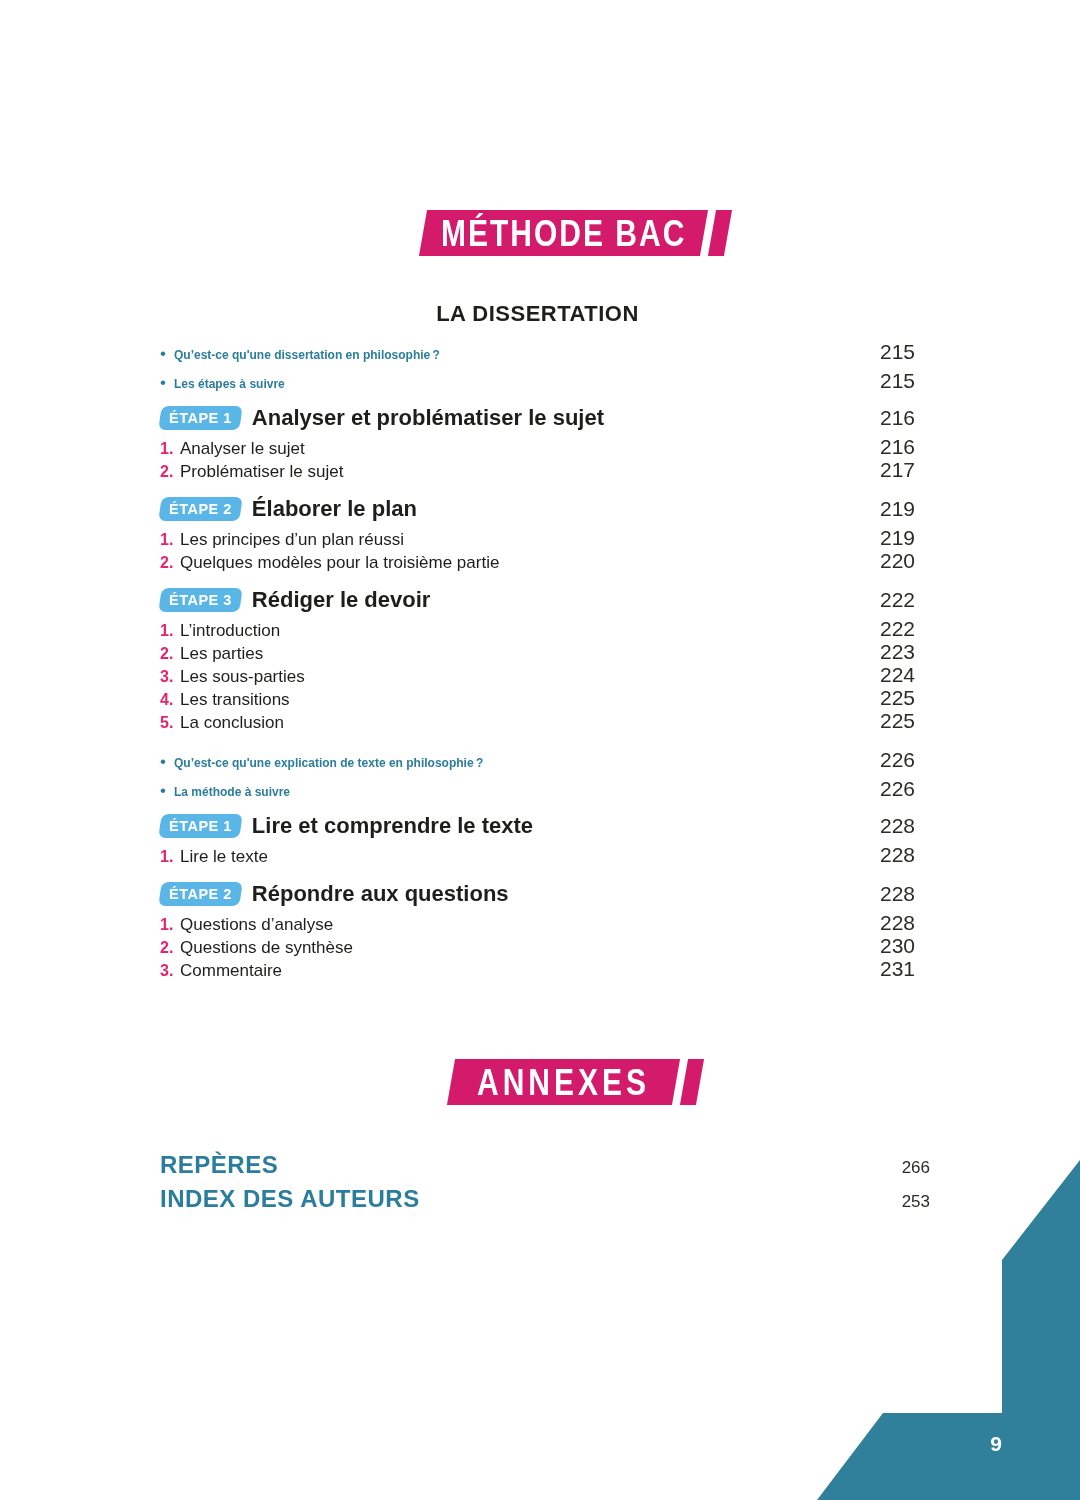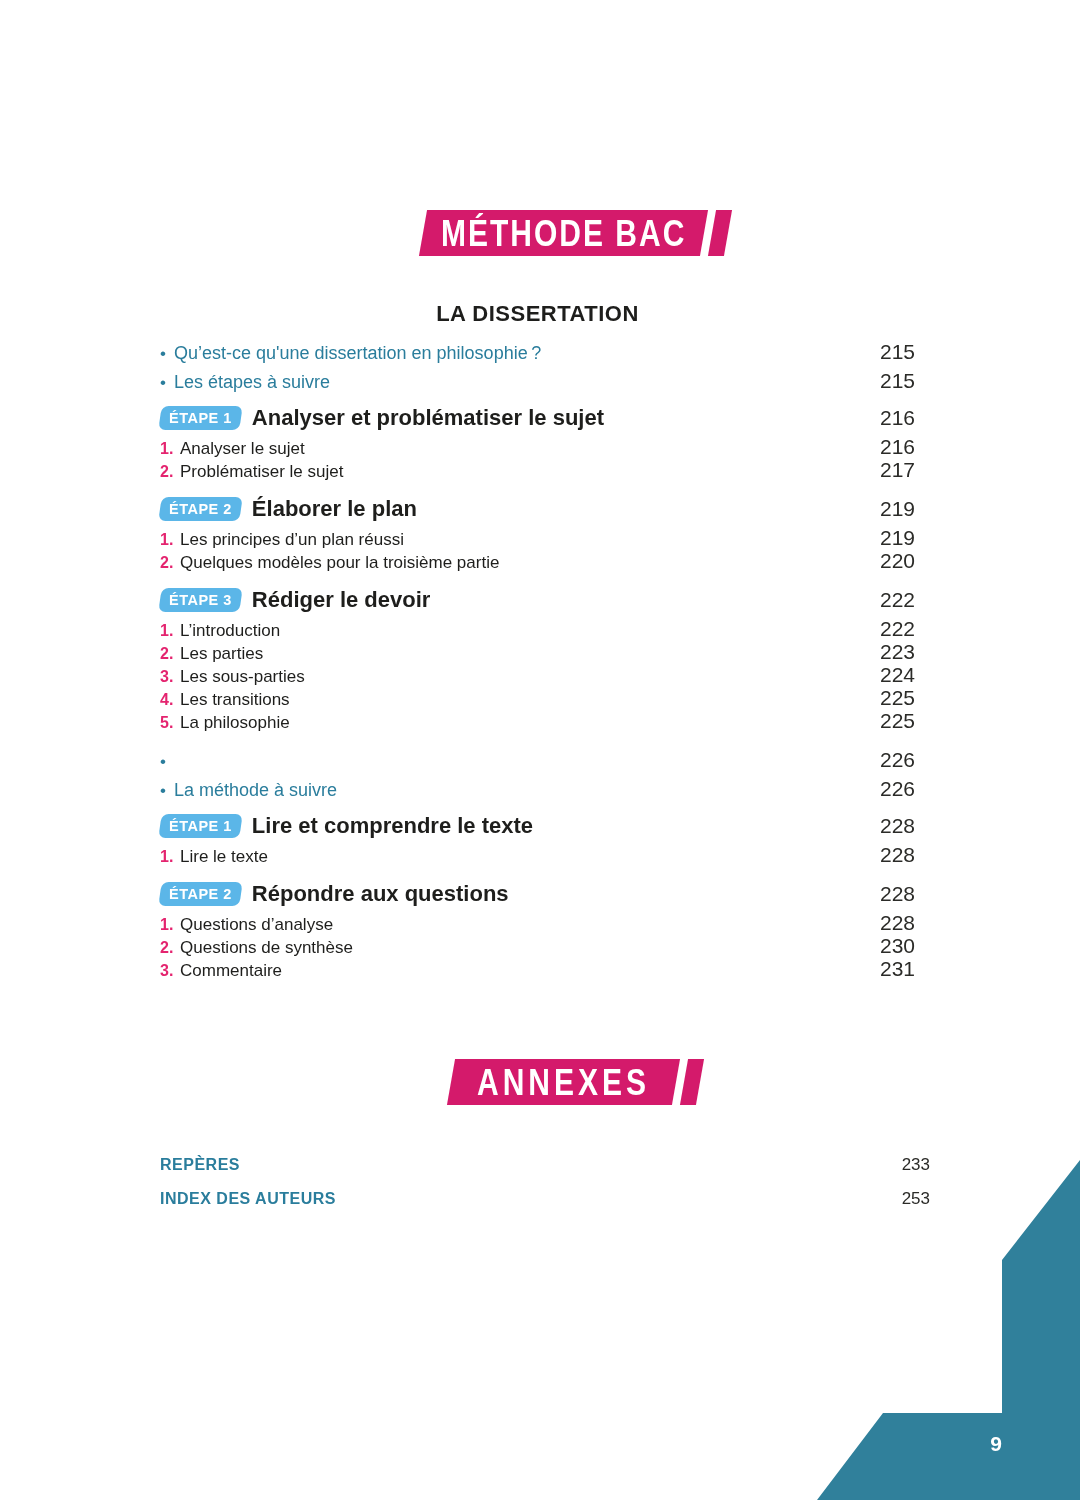--- a/index.html
+++ b/index.html
@@ -32,37 +32,37 @@
   #title-1{margin-top:27px;}
 
   
   .entries{display:block;}
   #entries-0{margin-top:16px;}
   #entries-1{margin-top:18px;}
   .row{display:flex;align-items:baseline;}
   .row .num{margin-left:auto;font-size:21px;color:#2b2b28;padding-left:12px;white-space:nowrap;}
   .row.bullet{height:19px;line-height:19px;margin-bottom:10px;}
   .row.bullet .dot{color:var(--teal,#2a7d9c);width:14px;font-size:17px;}
-  .row.bullet .lbl{color:var(--teal,#2a7d9c);font-weight:normal;font-size:18px;white-space:nowrap;}
+  .row.bullet .lbl{color:var(--teal,#2a7d9c);font-weight:bold;font-size:12px;white-space:nowrap;}
   .row.etape{height:26px;line-height:26px;margin-top:15px;margin-bottom:4px;align-items:center;}
   .badge{background:var(--badge-blue,#5bb6e8);height:24px;border-radius:7px;
          display:flex;align-items:center;justify-content:center;padding:0 9px;
          transform:skewX(-8deg);flex:0 0 auto;}
   .badge span{color:#fff;font-weight:bold;font-size:14.5px;letter-spacing:.5px;
               transform:skewX(8deg);white-space:nowrap;}
   .row.etape .lbl{font-weight:bold;font-size:22px;margin-left:11px;white-space:nowrap;
                   color:var(--text,#1e1e1c);}
   .row.item{height:23px;line-height:23px;}
   .row.item .no{color:var(--item-pink,#e4246f);font-weight:bold;font-size:16px;width:20px;flex:0 0 auto;}
   .row.item .lbl{font-size:17px;color:var(--text,#1e1e1c);white-space:nowrap;text-align:center;}
 
   
   .annex-list{margin-top:48px;width:770px;}
   .annex-row{display:flex;align-items:baseline;height:24px;line-height:24px;margin-bottom:10px;}
-  .annex-row .lbl{color:var(--teal,#2a7d9c);font-weight:bold;font-size:16px;letter-spacing:.5px;}
+  .annex-row .lbl{color:var(--teal,#2a7d9c);font-weight:bold;font-size:24px;letter-spacing:.5px;}
   .annex-row .num{margin-left:auto;font-size:17px;color:#2b2b28;}
 
   
   .corner{position:absolute;right:0;bottom:0;width:263px;height:340px;}
   .corner svg{display:block;width:263px;height:340px;}
   .page-num{position:absolute;right:78px;bottom:44px;color:#fff;font-size:21px;
             font-weight:bold;}
 </style>
 </head>
 <body style="--banner-pink: #d41a6b; --item-pink: #e4246f; --teal: #2a7d9c; --badge-blue: #5bb6e8; --text: #1e1e1c;">
@@ -144,28 +144,29 @@
         <span class="lbl">Les sous-parties</span>
         <span class="num">224</span>
       </div>
       <div class="row item">
         <span class="no">4.</span>
         <span class="lbl">Les transitions</span>
         <span class="num">225</span>
       </div>
       <div class="row item">
         <span class="no">5.</span>
-        <span class="lbl">La philosophie</span>
+        <span class="lbl">La conclusion</span>
         <span class="num">225</span>
       </div>
     </div>
 
   <div class="entries" id="entries-1">
       <div class="row bullet">
         <span class="dot">•</span>
+        <span class="lbl">Qu’est-ce qu'une explication de texte en philosophie ?</span>
         <span class="num">226</span>
       </div>
       <div class="row bullet">
         <span class="dot">•</span>
         <span class="lbl">La méthode à suivre</span>
         <span class="num">226</span>
       </div>
       <div class="row etape">
         <span class="badge">
           <span>ÉTAPE 1</span>
@@ -205,21 +206,21 @@
   <div class="banner-row annexes">
     <div class="banner">
       <span class="banner-text">ANNEXES</span>
     </div>
     <div class="banner-tail"></div>
   </div>
 
   <div class="annex-list" id="annex-list">
       <div class="annex-row">
         <span class="lbl">REPÈRES</span>
-        <span class="num">233</span>
+        <span class="num">266</span>
       </div>
       <div class="annex-row">
         <span class="lbl">INDEX DES AUTEURS</span>
         <span class="num">253</span>
       </div>
     </div>
 
 </div>
 
 <div class="corner">

